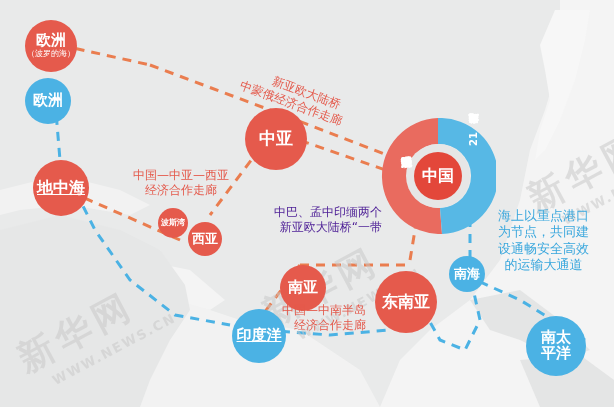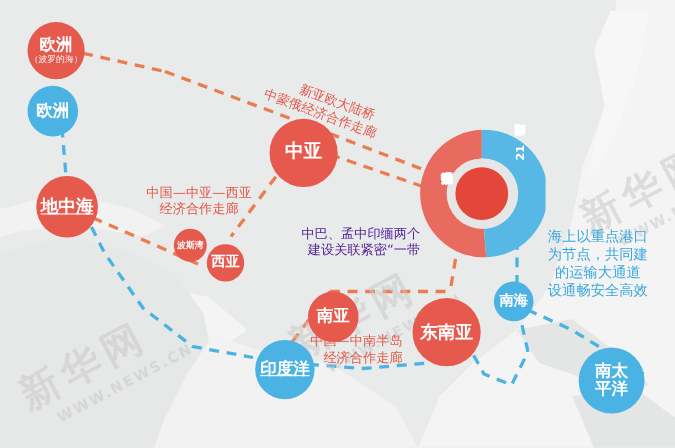--- a/index.html
+++ b/index.html
@@ -119,20 +119,23 @@
     <span>南海</span>
   </div>
 
   <div style="position:absolute; left:380px; top:118px; width:116px; height:116px;">
     <svg width="116" height="116" viewBox="0 0 116 116">
       <path d="M58 0 A58 58 0 0 0 62 116 L60 90 A32 32 0 0 1 58 26 Z" fill="#e96b5f"></path>
       <path d="M58 0 A58 58 0 0 1 62 116 L60 90 A32 32 0 0 0 58 26 Z" fill="#57b8e5"></path>
       <circle cx="58" cy="58" r="32" fill="#e6e6e6"></circle>
       <circle cx="58" cy="58" r="24" fill="#e3473a"></circle>
     </svg>
+    <div class="node" style="left:34px; top:34px; width:48px; height:48px; font-size:16px;">
+      <span>中国</span>
+    </div>
     <div class="ring-text" style="left:2px; top:30px; width:28px; font-size:11px; line-height:12px; writing-mode: vertical-rl; transform: rotate(-6deg);">丝绸之路经济带</div>
     <div class="ring-text" style="left:88px; top:14px; width:28px; font-size:10px; line-height:11px; writing-mode: vertical-rl; transform: rotate(180deg);">21世纪海上丝绸之路</div>
   </div>
 
   <div class="label red-text" style="left:248px; top:64px; transform: rotate(20deg); transform-origin:left top;">
     <div style="margin-left:22px;">新亚欧大陆桥</div>
     <div>中蒙俄经济合作走廊</div>
   </div>
 
   <div class="label red-text" style="left:133px; top:168px;">
@@ -140,23 +143,23 @@
     <div>经济合作走廊</div>
   </div>
 
   <div class="label red-text" style="left:282px; top:303px;text-align:right;">
     <div>中国—中南半岛</div>
     <div>经济合作走廊</div>
   </div>
 
   <div class="label gray-text" style="left:274px; top:205px;">
     <div>中巴、孟中印缅两个</div>
-    <div>建设关联紧密“一带</div>
+    <div>新亚欧大陆桥“一带</div>
   </div>
 
   <div class="label blue-text" style="left:498px; top:208px; font-size:13px;">
     <div>海上以重点港口</div>
     <div>为节点，共同建</div>
+    <div>设通畅安全高效</div>
     <div>的运输大通道</div>
-    <div>设通畅安全高效</div>
   </div>
 
 </div>
 
 </body></html>

